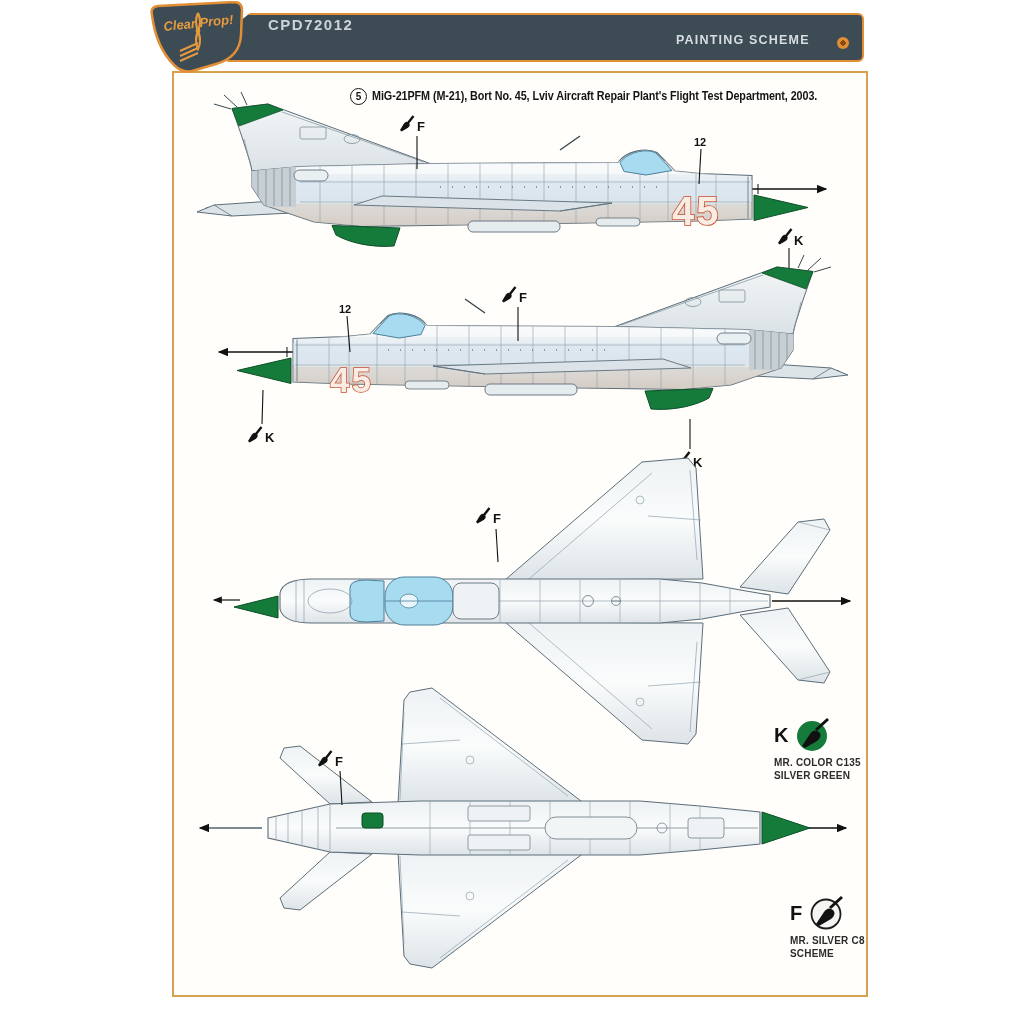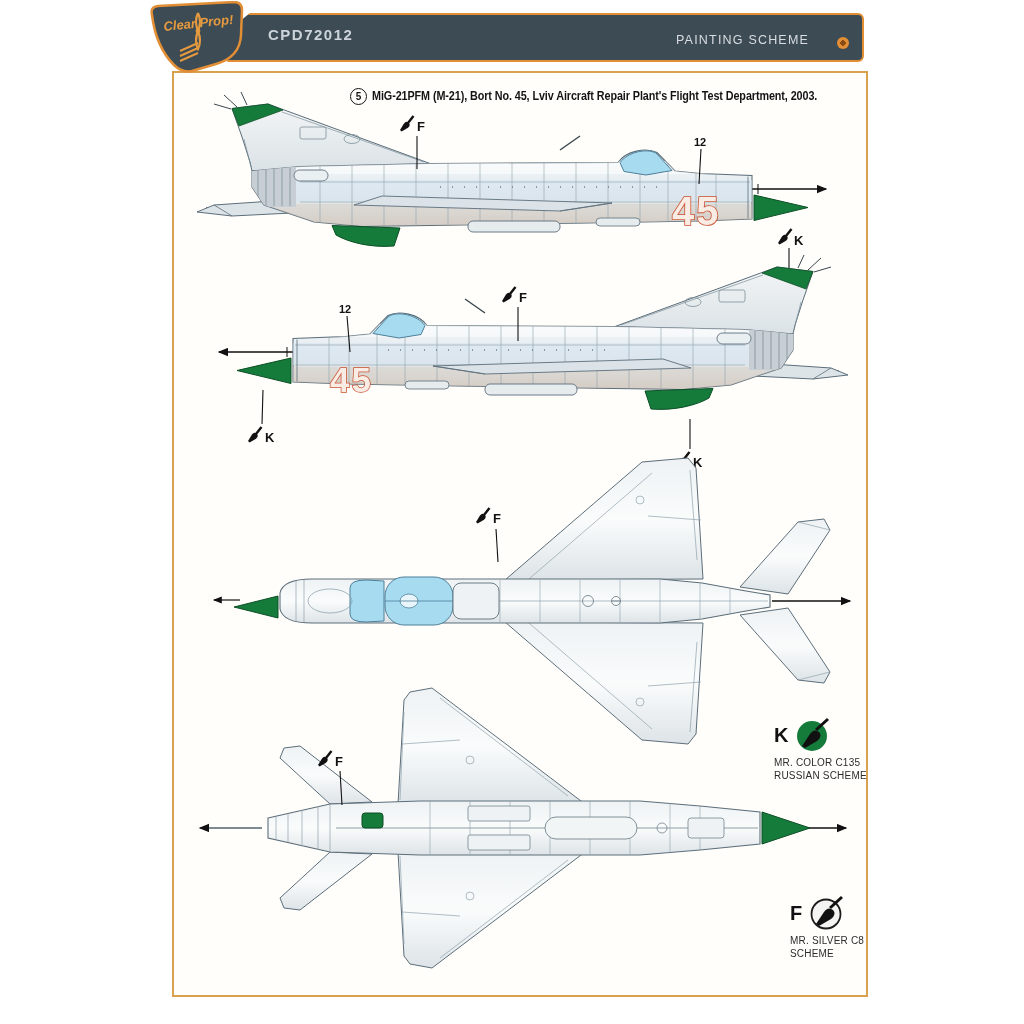--- a/index.html
+++ b/index.html
@@ -4,37 +4,37 @@
 <style>
   html,body{margin:0;padding:0;background:#ffffff;}
   body{width:1024px;height:1024px;position:relative;overflow:hidden;
        font-family:"Liberation Sans",sans-serif;-webkit-font-smoothing:antialiased;}
   .abs{position:absolute;}
   
   #frame{left:172px;top:71px;width:692px;height:922px;border:2px solid #d9a04e;background:#fffefb;}
   #headerbar{left:226px;top:13px;width:638px;height:49px;background:#3d4b55;border:2px solid #e28e35;
              border-radius:3px 6px 6px 3px;box-sizing:border-box;
              clip-path:polygon(24px 0,100% 0,100% 100%,0 100%,0 40%);}
-  #product-code{left:268px;top:26px;color:#ccd4d9;font-size:15px;font-weight:bold;letter-spacing:1.5px;}
-  #sheet-title{left:676px;top:33px;color:#d7dde1;font-size:12.5px;font-weight:normal;letter-spacing:1.2px;}
+  #product-code{left:268px;top:16px;color:#ccd4d9;font-size:15px;font-weight:bold;letter-spacing:1.5px;}
+  #sheet-title{left:676px;top:33px;color:#d7dde1;font-size:12.5px;font-weight:bold;letter-spacing:1.2px;}
   #header-dot{left:837px;top:37px;width:12px;height:12px;border-radius:50%;
               background:radial-gradient(circle,#8a4a14 0 30%,#e28e35 32% 100%);}
   
   #logo{left:146px;top:1px;width:102px;height:72px;}
   
   #scheme-line{left:350px;top:87px;width:520px;height:18px;display:flex;align-items:center;gap:5px;}
   #scheme-num{width:15px;height:15px;border:1.6px solid #141414;border-radius:50%;flex:0 0 auto;
               display:flex;align-items:center;justify-content:center;font-size:10px;font-weight:bold;color:#141414;}
   #scheme-desc{font-size:12px;font-weight:bold;color:#141414;white-space:nowrap;
                transform:scaleX(.9);transform-origin:left center;letter-spacing:-.1px;}
   
   .legend{width:110px;}
   .legend-top{display:flex;align-items:center;gap:6px;height:34px;}
   .legend-code{font-size:20px;font-weight:bold;color:#111;}
-  .legend-paint,.legend-name{font-size:10px;font-weight:normal;color:#2c2c2c;line-height:13px;letter-spacing:.2px;}
+  .legend-paint,.legend-name{font-size:10px;font-weight:bold;color:#2c2c2c;line-height:13px;letter-spacing:.2px;}
   #legend-green{left:774px;top:718px;}
   #legend-silver{left:790px;top:896px;}
   .legend-text{margin-top:4px;}
   svg{display:block;}
   #art{left:0;top:0;pointer-events:none;}
   text{font-family:"Liberation Sans",sans-serif;}
   .lbl{font-size:13px;font-weight:bold;fill:#111;}
   .lbl12{font-size:11px;font-weight:bold;fill:#111;}
   .bort{font-weight:bold;fill:#f9ece4;stroke:#c8502f;paint-order:stroke;letter-spacing:2px;}
 </style>
@@ -74,21 +74,21 @@
   <div class="legend-top">
     <span class="legend-code">K</span>
     <svg width="40" height="36" viewBox="0 0 40 36">
       <circle cx="18" cy="19" r="15" fill="#157b3b"></circle>
       <line x1="22" y1="13" x2="34" y2="2" stroke="#111" stroke-width="3"></line>
       <path d="M8,29 L16,17 Q20,11 25,15 Q29,19 23,24 L11,31 Z" fill="#111"></path>
     </svg>
   </div>
   <div class="legend-text">
     <div class="legend-paint">MR. COLOR C135</div>
-    <div class="legend-name">RUSSIAN SCHEME</div>
+    <div class="legend-name">SILVER GREEN</div>
   </div>
 </div>
 
 <div class="abs legend" id="legend-silver">
   <div class="legend-top">
     <span class="legend-code">F</span>
     <svg width="40" height="36" viewBox="0 0 40 36">
       <circle cx="18" cy="19" r="14.5" fill="#f4f4f2" stroke="#1c1c1c" stroke-width="1.8"></circle>
       <line x1="22" y1="13" x2="34" y2="2" stroke="#111" stroke-width="3"></line>
       <path d="M8,29 L16,17 Q20,11 25,15 Q29,19 23,24 L11,31 Z" fill="#111"></path>

